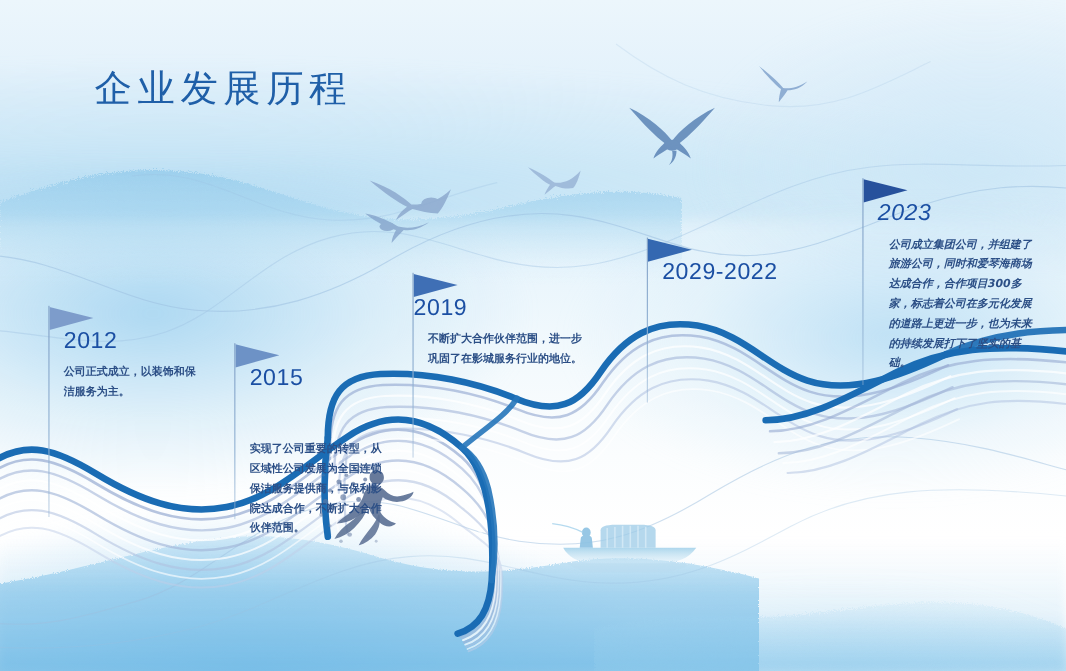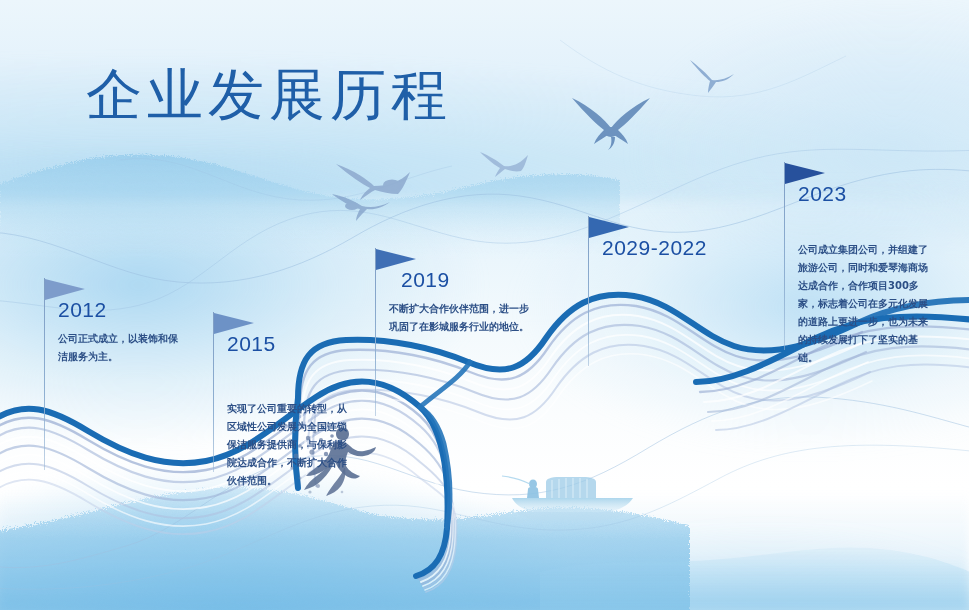--- a/index.html
+++ b/index.html
@@ -67,21 +67,21 @@
 
   
   .runner{position:absolute;pointer-events:none;}
 
   
   .boat{position:absolute;pointer-events:none;}
 
   
   #title{
     position:absolute;left:86px;top:58px;
-    font-size:56px;letter-spacing:5px;
+    font-size:34px;letter-spacing:5px;
     color:#1f5fa8;font-weight:400;
     font-family:"Liberation Sans","DejaVu Sans",sans-serif;
     white-space:nowrap;
   }
 
   
   .milestone{position:absolute;}
   .flagpole{
     position:absolute;left:0;top:0;width:1px;
     background:linear-gradient(to bottom,#7e9dc4 0%,#8fb0d2 60%,rgba(150,180,212,.55) 100%);
@@ -372,36 +372,36 @@
     </svg>
     <div class="year" style="left:14px;top:20px;">2015</div>
     <div class="desc" style="left:14px;top:52px;width:128px;margin-top:36px;">实现了公司重要的转型，从区域性公司发展为全国连锁保洁服务提供商，与保利影院达成合作，不断扩大合作伙伴范围。</div>
   </div>
 
   <div class="milestone" style="left:375px;top:248px;width:180px;height:190px;">
     <div class="flagpole" style="height:168px;"></div>
     <svg class="flag" width="42" height="24" viewBox="0 0 42 24">
       <path d="M0,1 L40,11 L0,22 Z" fill="#3f6fb5"></path>
     </svg>
-    <div class="year" style="left:26px;top:20px;text-align:center;">2019</div>
+    <div class="year" style="left:1px;top:20px;text-align:center;">2019</div>
     <div class="desc" style="left:14px;top:52px;width:148px;">不断扩大合作伙伴范围，进一步巩固了在影城服务行业的地位。</div>
   </div>
 
   <div class="milestone" style="left:588px;top:216px;width:190px;height:200px;">
     <div class="flagpole" style="height:150px;"></div>
     <svg class="flag" width="42" height="24" viewBox="0 0 42 24">
       <path d="M0,1 L40,11 L0,22 Z" fill="#3468b1"></path>
     </svg>
     <div class="year" style="left:14px;top:20px;">2029-2022</div>
   </div>
 
-  <div class="milestone" style="left:784px;top:162px;width:180px;height:220px;">
+  <div class="milestone" style="left:784px;top:162px;width:180px;height:220px;font-style:italic;">
     <div class="flagpole" style="height:188px;"></div>
     <svg class="flag" width="42" height="24" viewBox="0 0 42 24">
       <path d="M0,1 L40,11 L0,22 Z" fill="#27519c"></path>
     </svg>
     <div class="year" style="left:14px;top:20px;">2023</div>
-    <div class="desc" style="left:14px;top:52px;width:132px;margin-top:27px;">公司成立集团公司，并组建了旅游公司，同时和爱琴海商场达成合作，合作项目300多家，标志着公司在多元化发展的道路上更进一步，也为未来的持续发展打下了坚实的基础。</div>
+    <div class="desc" style="left:24px;top:52px;width:132px;">公司成立集团公司，并组建了旅游公司，同时和爱琴海商场达成合作，合作项目300多家，标志着公司在多元化发展的道路上更进一步，也为未来的持续发展打下了坚实的基础。</div>
   </div>
 
   <div id="title">企业发展历程</div>
 
 </div>
 
 </body></html>

